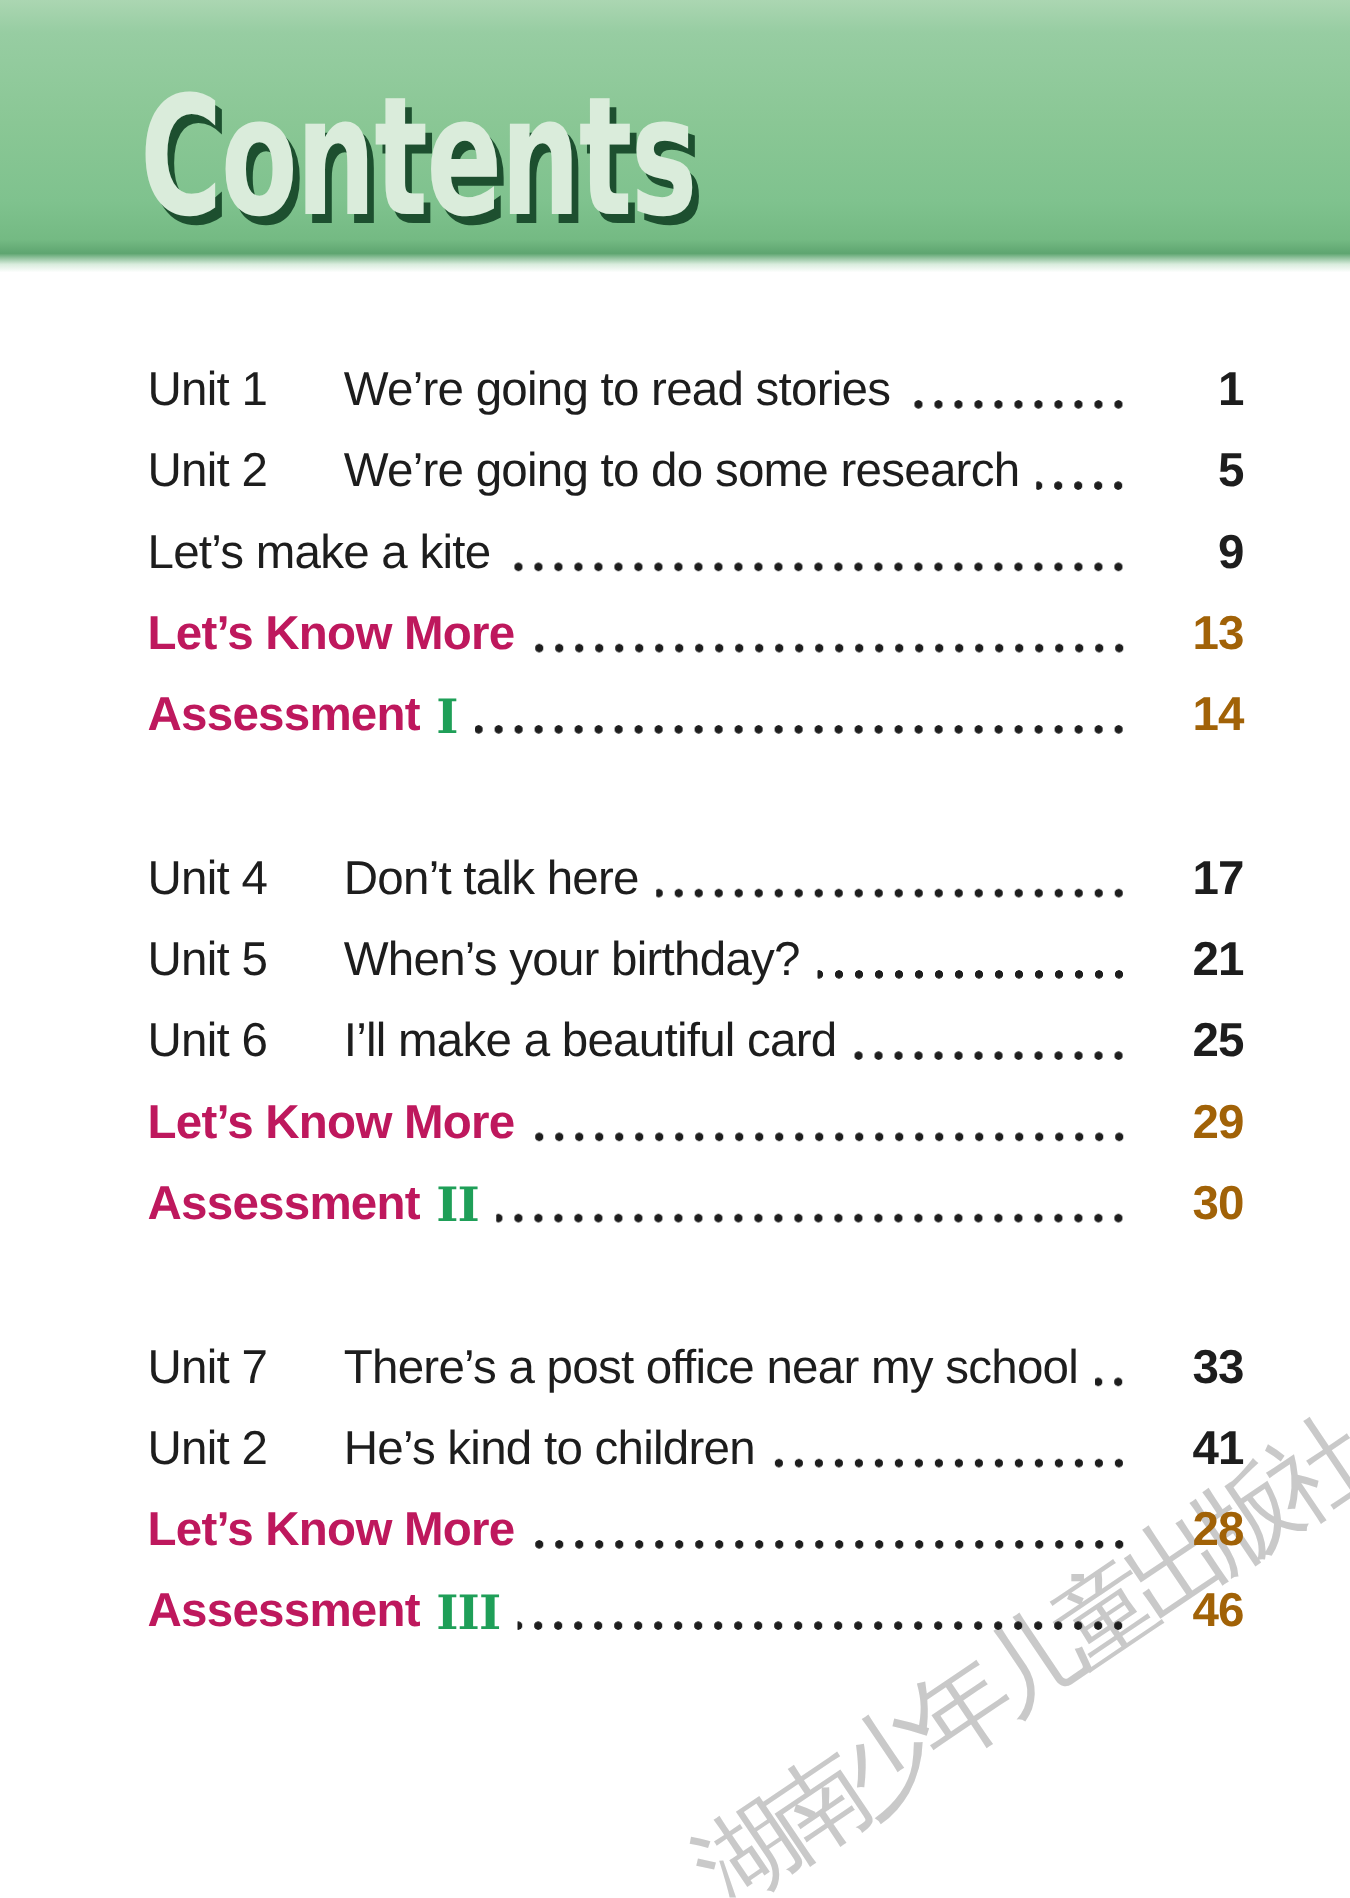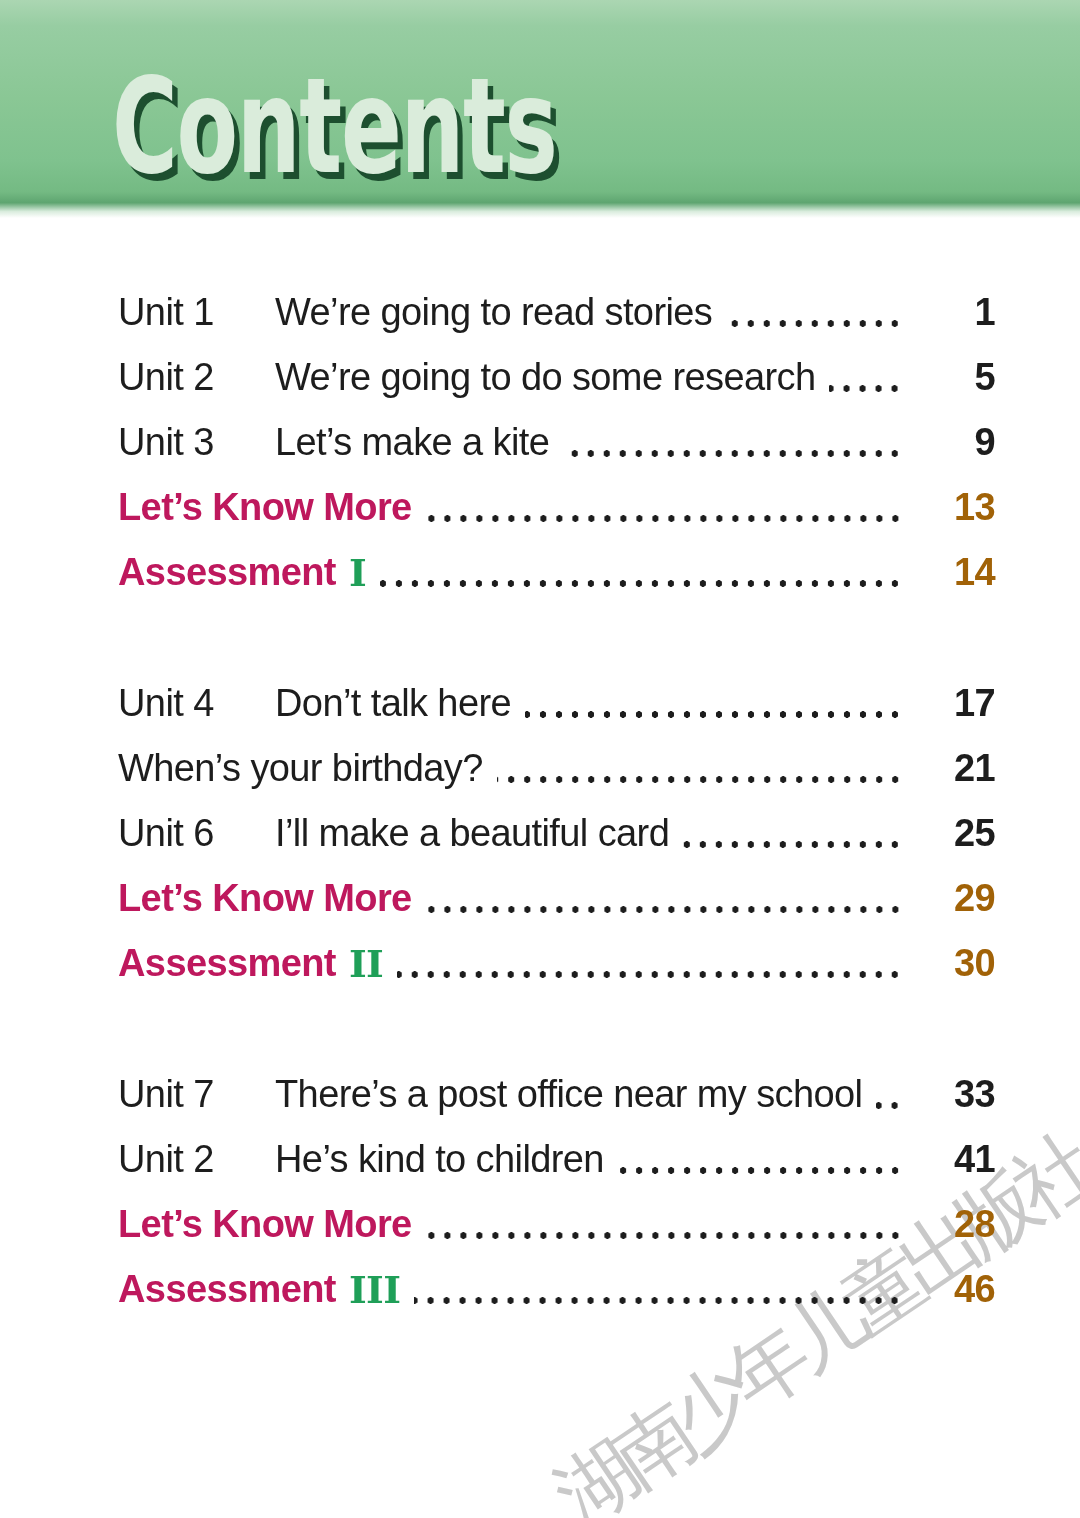--- a/index.html
+++ b/index.html
@@ -128,21 +128,20 @@
         <span class="leader"></span>
         <span class="page-num">1</span>
       </div>
       <div class="row">
         <span class="ulabel">Unit 2</span>
         <span class="utitle">We’re going to do some research</span>
         <span class="leader"></span>
         <span class="page-num">5</span>
       </div>
       <div class="row">
-        <span class="ulabel">Unit 3</span>
         <span class="utitle">Let’s make a kite</span>
         <span class="leader"></span>
         <span class="page-num">9</span>
       </div>
       <div class="row green-row">
         <span class="glabel">Let’s Know More</span>
         <span class="leader"></span>
         <span class="page-num">13</span>
       </div>
       <div class="row green-row">
@@ -154,20 +153,21 @@
     </section>
 
     <section class="group">
       <div class="row">
         <span class="ulabel">Unit 4</span>
         <span class="utitle">Don’t talk here</span>
         <span class="leader"></span>
         <span class="page-num">17</span>
       </div>
       <div class="row">
+        <span class="ulabel">Unit 5</span>
         <span class="utitle">When’s your birthday?</span>
         <span class="leader"></span>
         <span class="page-num">21</span>
       </div>
       <div class="row">
         <span class="ulabel">Unit 6</span>
         <span class="utitle">I’ll make a beautiful card</span>
         <span class="leader"></span>
         <span class="page-num">25</span>
       </div>

